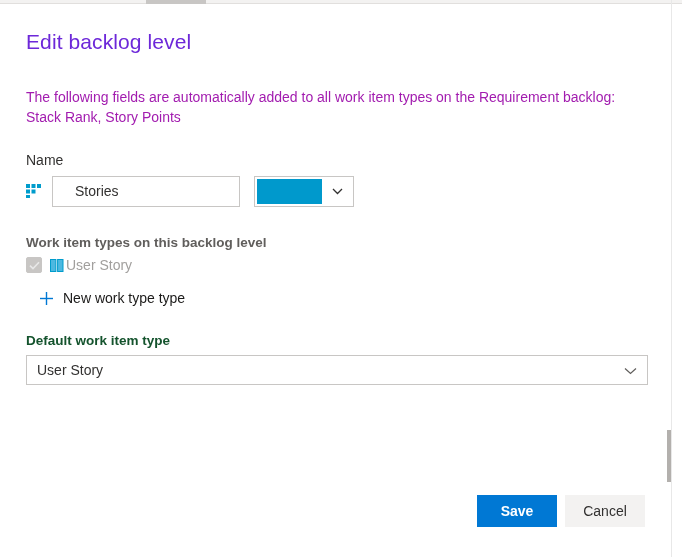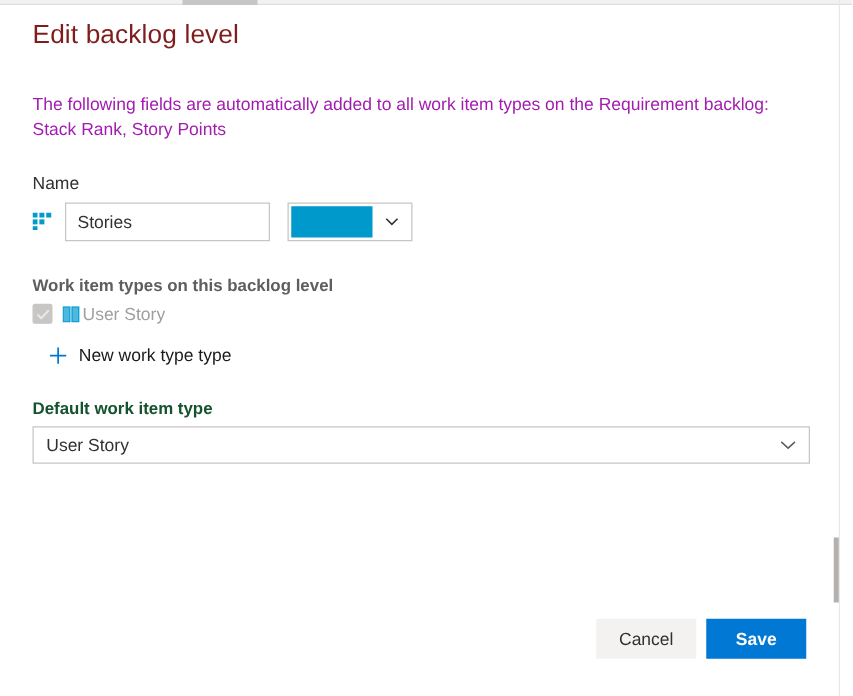--- a/index.html
+++ b/index.html
@@ -57,24 +57,24 @@
   .dialog {
     position: absolute;
     top: 5px; left: 0;
     width: 671px;
     height: 552px;
     padding: 0 26px;
   }
 
   .title {
     margin: 0;
-    padding-top: 8px;
+    padding-top: 22px;
     font-size: 21px;
     font-weight: 400;
-    color: #7f1d1d;
+    color: #6d28d9;
     letter-spacing: .1px;
     line-height: 30px;
   }
 
   .description {
     margin: 0;
     padding-top: 30px;
     font-size: 14px;
     line-height: 20px;
     color: #a21caf;
@@ -112,28 +112,28 @@
   }
   .backlog-icon {
     width: 26px;
     height: 26px;
     display: flex;
     align-items: center;
     justify-content: flex-start;
     flex: 0 0 26px;
   }
   .name-input {
-    width: 164px;
+    width: 188px;
     height: 31px;
     border: 1px solid #c8c6c4;
     background: #fff;
     font-family: "Liberation Sans", sans-serif;
     font-size: 14px;
     color: #323130;
-    padding: 0 9px;
+    padding: 0 22px;
     outline: none;
   }
   .color-picker {
     margin-left: 14px;
     width: 100px;
     height: 31px;
     border: 1px solid #c8c6c4;
     background: #fff;
     display: flex;
     align-items: stretch;
@@ -343,17 +343,17 @@
   <div class="dropdown">
     <span class="val">User Story</span>
     <span>
       <svg width="13" height="8" viewBox="0 0 13 8" xmlns="http://www.w3.org/2000/svg">
         <polyline points="1,1.5 6.5,6.5 12,1.5" fill="none" stroke="#605e5c" stroke-width="1.2"></polyline>
       </svg>
     </span>
   </div>
 
   <div class="footer">
+    <button class="btn btn-primary">Save</button>
     <button class="btn btn-secondary">Cancel</button>
-    <button class="btn btn-primary">Save</button>
   </div>
 
 </div>
 
 </body></html>

